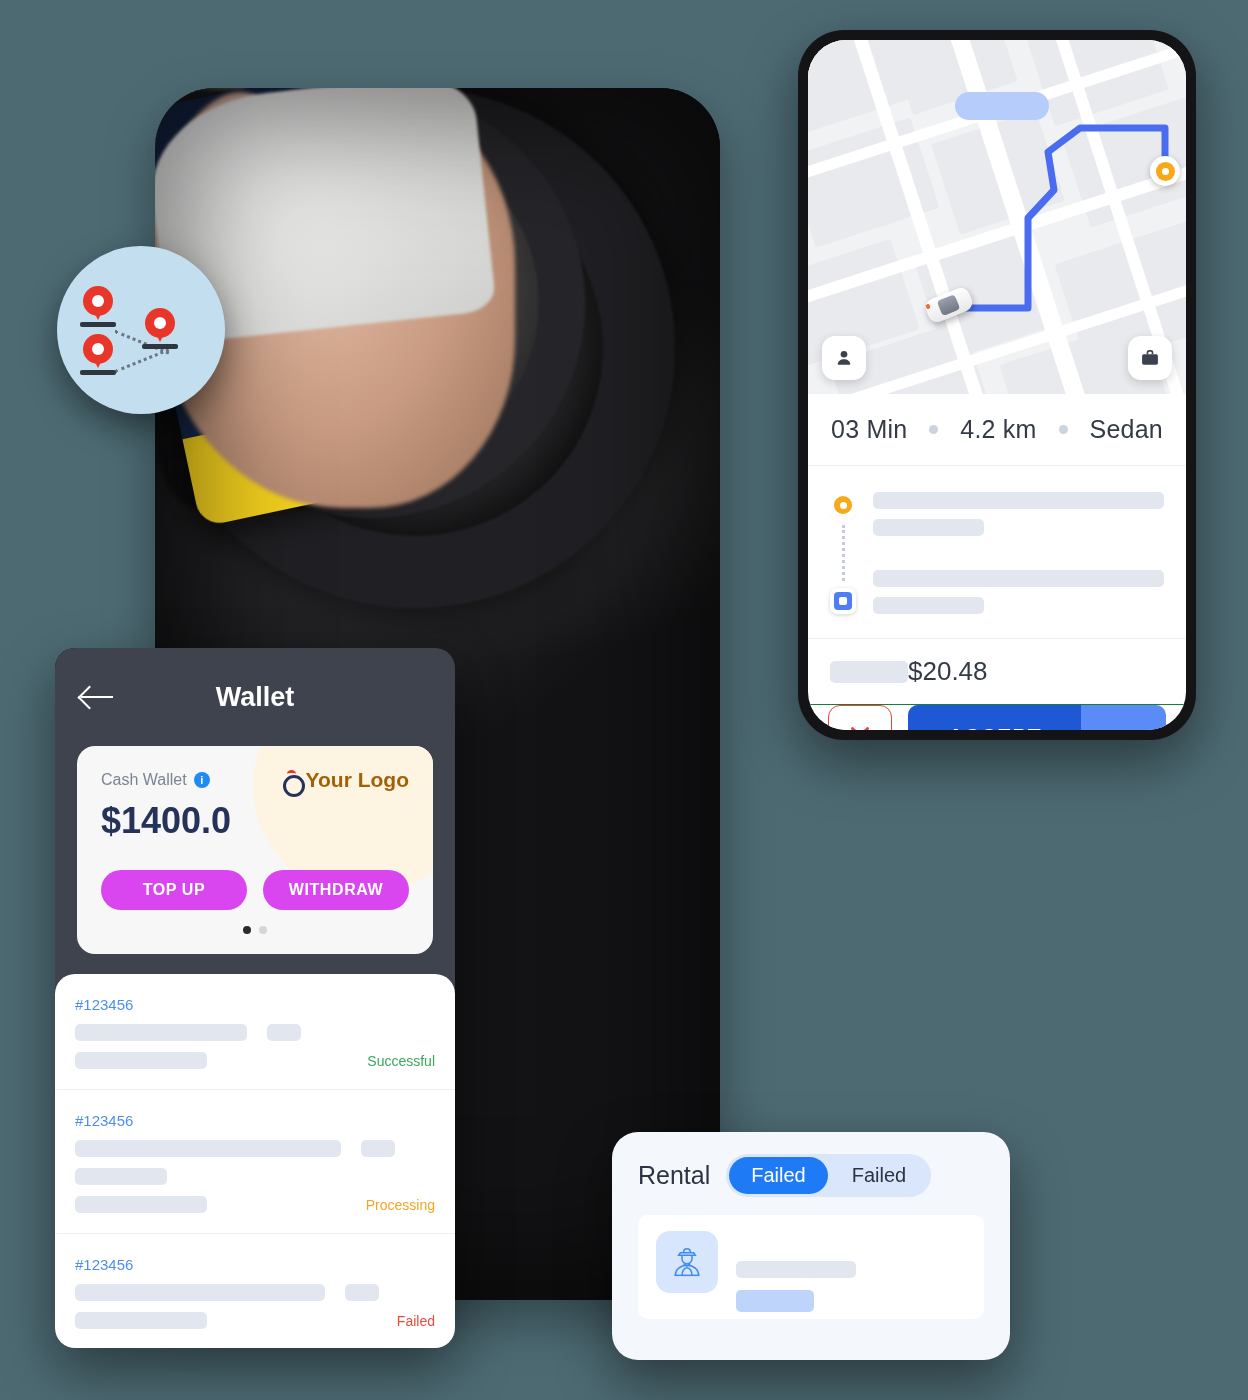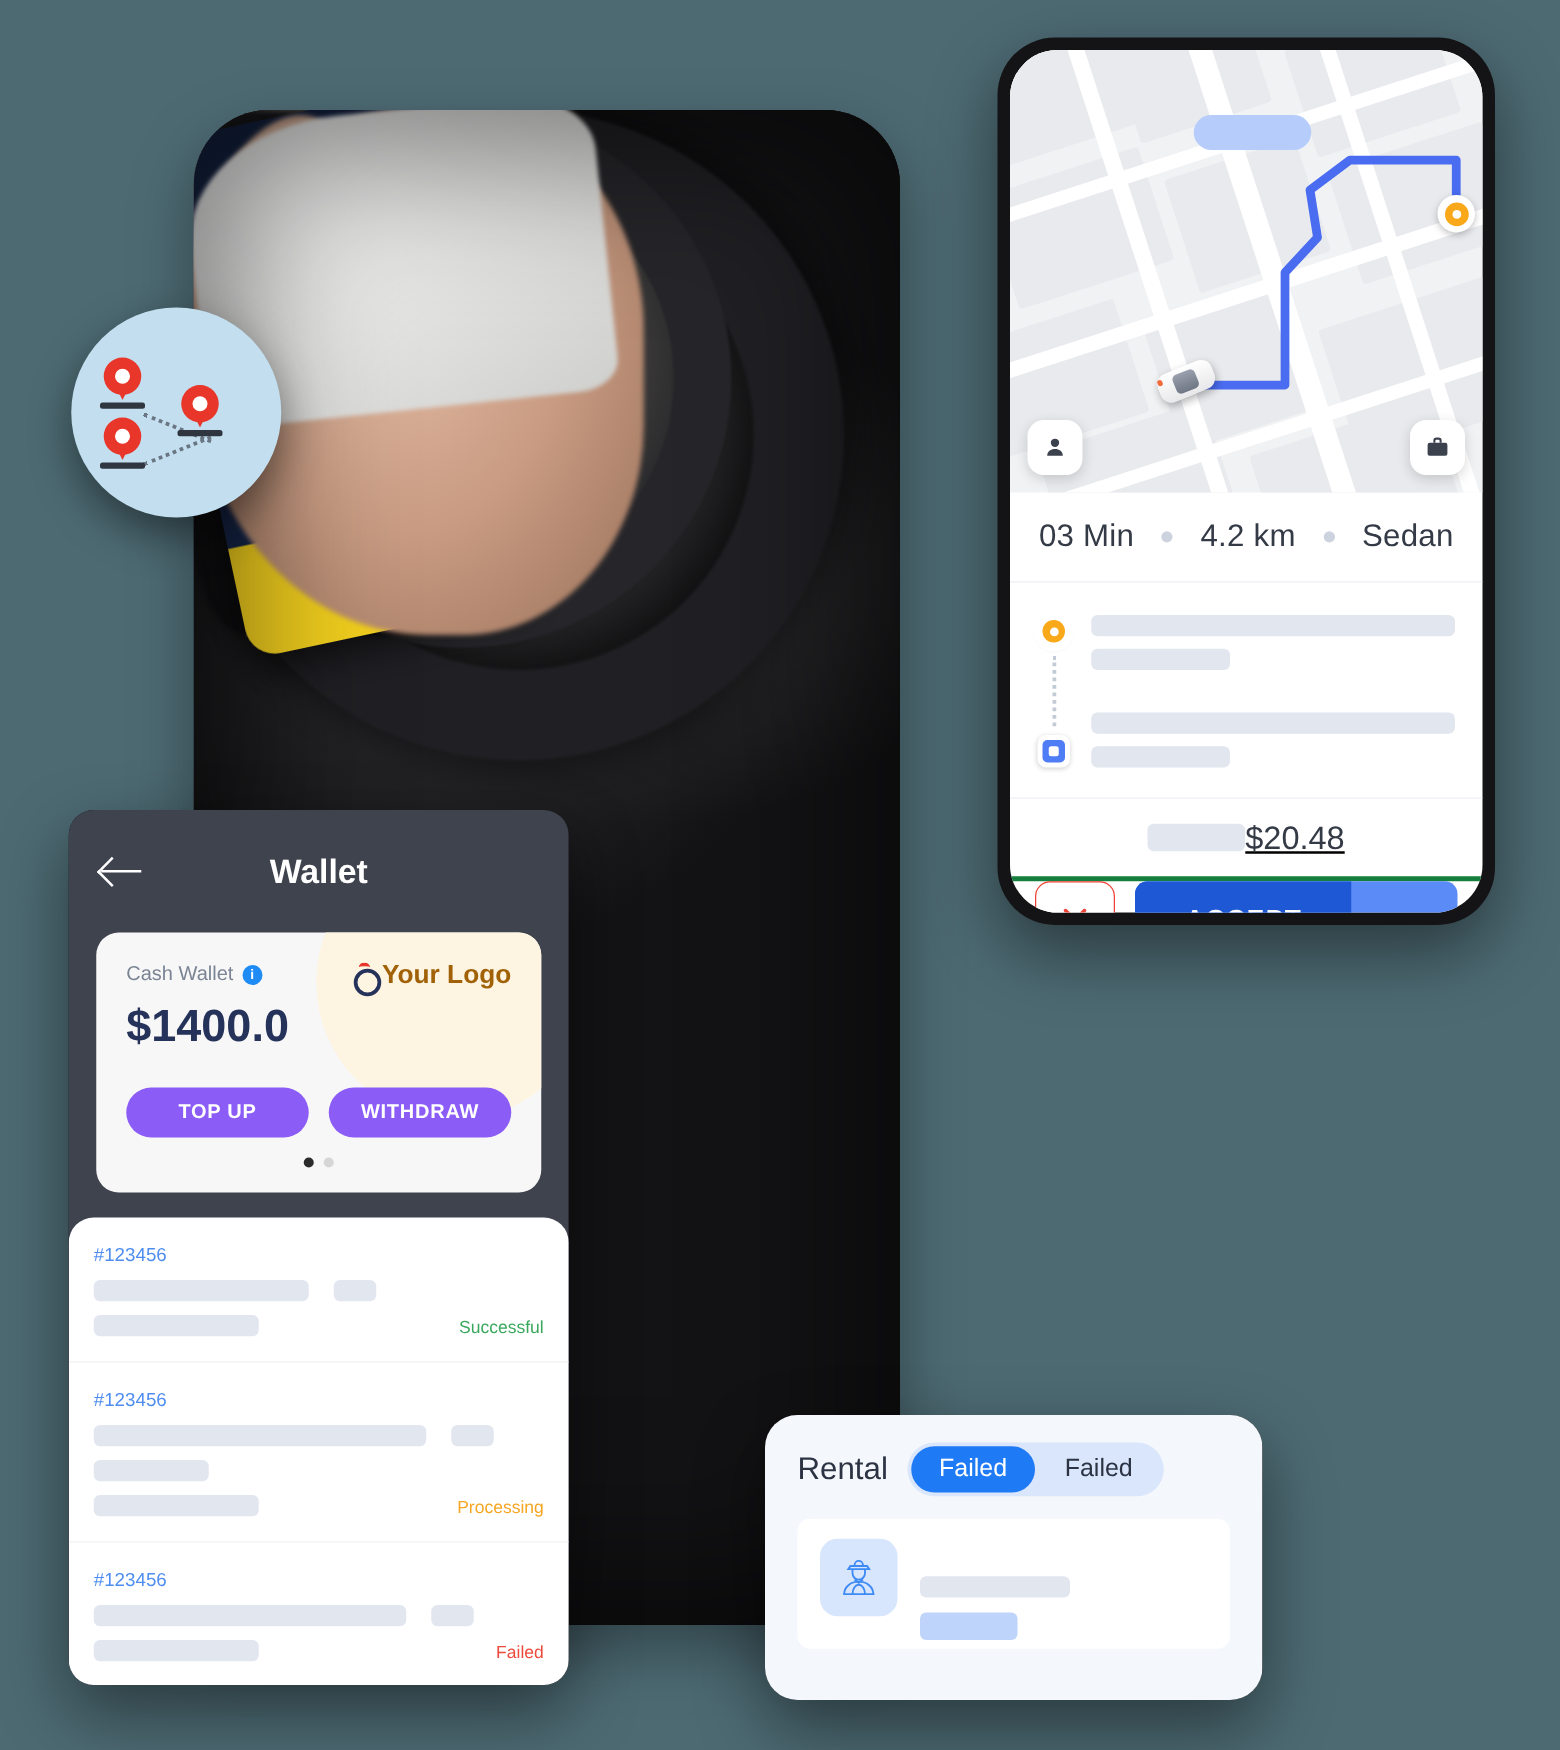--- a/index.html
+++ b/index.html
@@ -228,23 +228,22 @@
     box-shadow: 0 1px 4px rgba(0,0,0,.18);
     display: flex; align-items: center; justify-content: center; flex: none;
   }
   .drop-sq i { width: 18px; height: 18px; border-radius: 4px; background: #4f7df5; position: relative; }
   .drop-sq i::after { content:""; position:absolute; left:5px; top:5px; width:8px; height:8px; border-radius:2px; background:#fff; }
   .addr-col { flex: 1; display: flex; flex-direction: column; }
   .ph-bar { background: #e2e6ef; border-radius: 5px; height: 17px; }
 
   .fare-row {
     flex: none; height: 66px; display: flex; align-items: center;
-    justify-content: center; padding: 0 22px;
-    border-bottom: 4px solid #15803d;
-    text-decoration: underline;
+    justify-content: flex-start; padding: 0 22px;
+    border-bottom: 1px solid #15803d;
   }
   .fare-amt { font-size: 26px; color: #343a46; }
 
   .ride-actions { flex: 1; display: flex; align-items: center; gap: 16px; padding: 0 20px; }
   .btn-decline {
     width: 64px; height: 62px; border-radius: 12px; flex: none;
     background: #fff; border: 1.5px solid #ef4136;
     display: flex; align-items: center; justify-content: center;
   }
   .btn-accept {
@@ -298,21 +297,21 @@
     content: ""; position: absolute; left: 0; top: 5px; width: 16px; height: 16px;
     border-radius: 50%; border: 3px solid #25325a;
   }
   .logo-mark::after {
     content: ""; position: absolute; left: 4px; top: 0px; width: 9px; height: 5px;
     border-top: 3px solid #e8362a; border-radius: 50% 50% 0 0;
   }
   .wc-amount { position: relative; font-size: 36px; font-weight: bold; color: #25325a; margin-top: 8px; }
   .wc-btns { position: relative; display: flex; gap: 16px; margin-top: 28px; }
   .wc-btn {
-    flex: 1; height: 40px; border-radius: 20px; background: #8b5cf6;
+    flex: 1; height: 40px; border-radius: 20px; background: #d946ef;
     color: #fff; font-size: 16px; font-weight: bold; letter-spacing: .6px;
     display: flex; align-items: center; justify-content: center;
   }
   .wc-dots { position: relative; display: flex; gap: 8px; justify-content: center; margin-top: 16px; }
   .wc-dots i { width: 8px; height: 8px; border-radius: 50%; background: #d6d6d6; }
   .wc-dots i.on { background: #2b2b2b; }
 
   .txn-sheet {
     margin-top: 20px; flex: 1; background: #fff;
     border-radius: 20px 20px 0 0; overflow: hidden;

